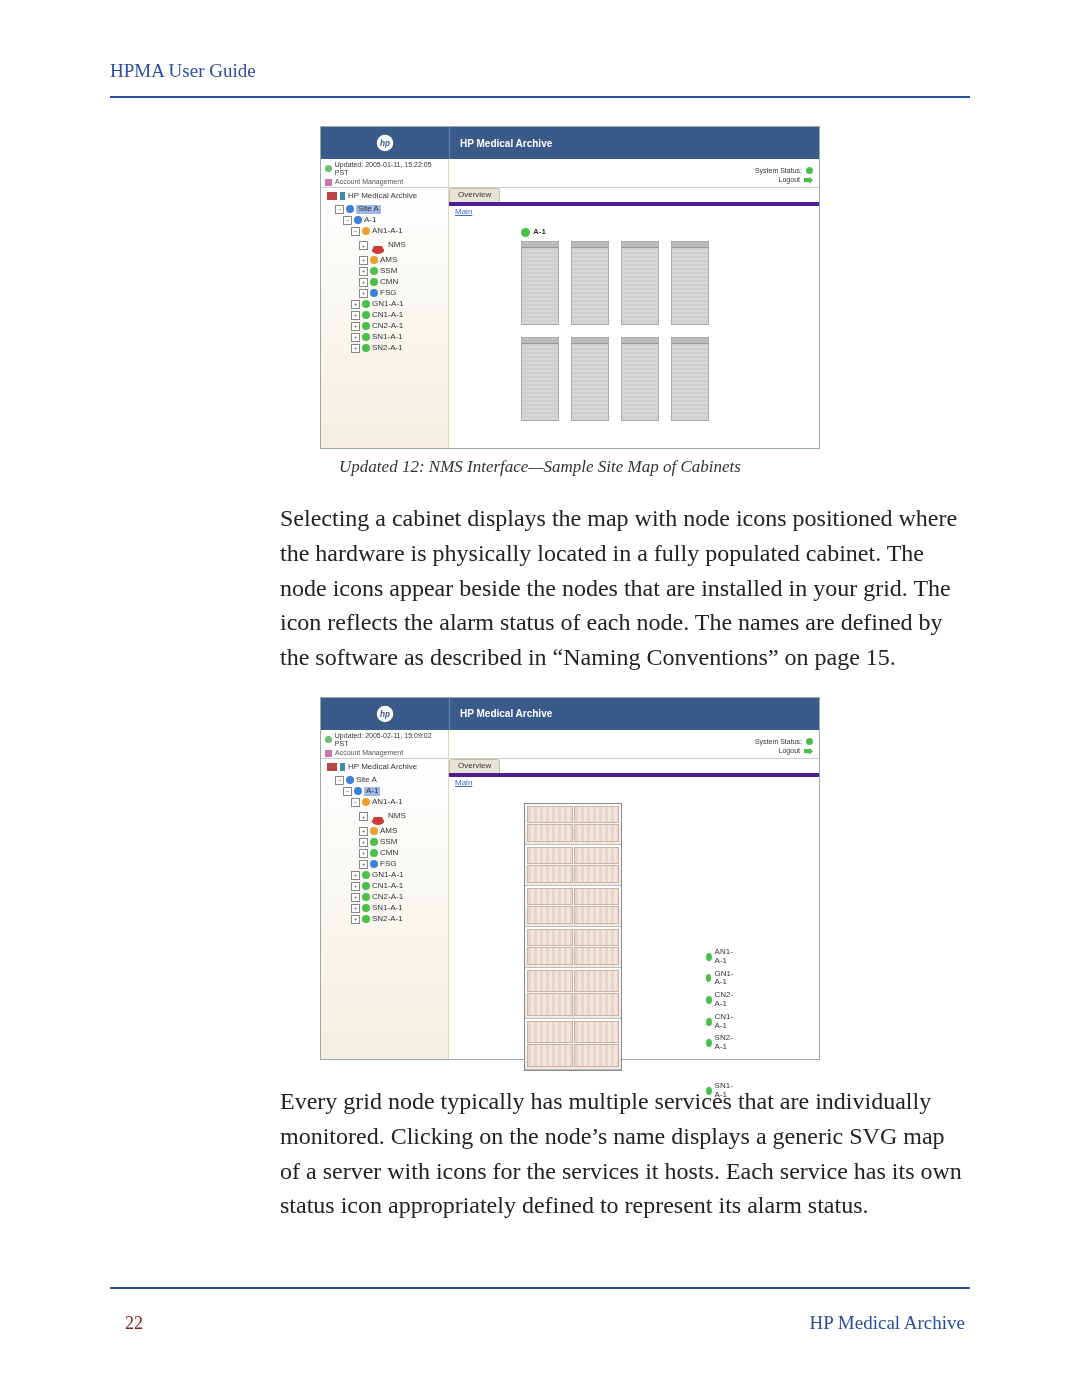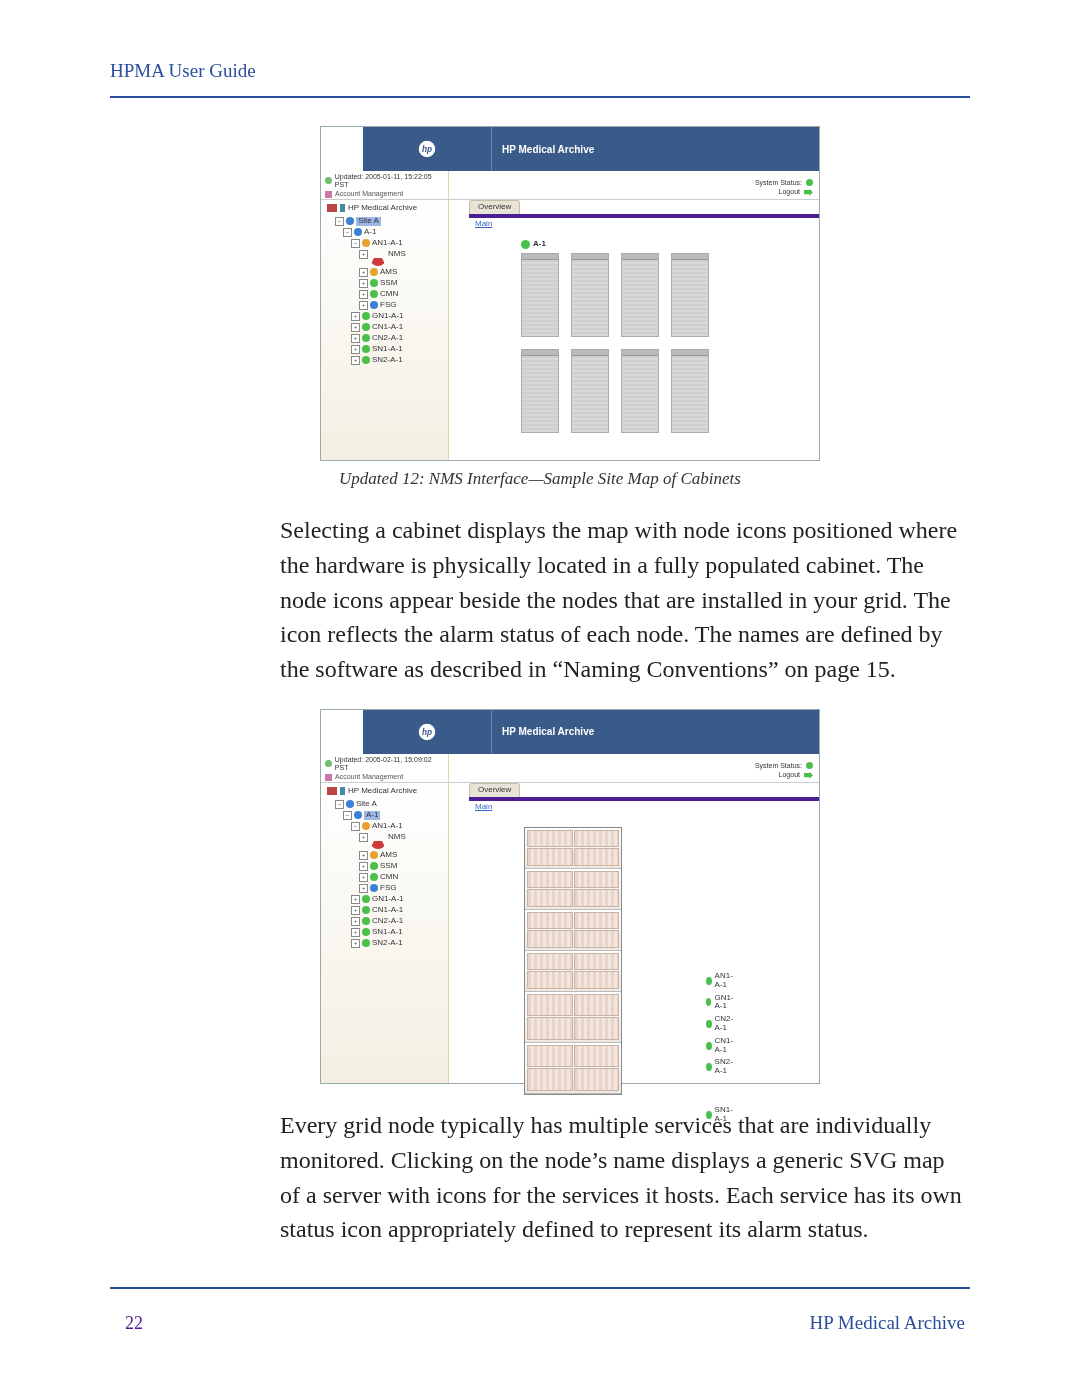--- a/index.html
+++ b/index.html
@@ -53,21 +53,21 @@
     border-top: 2px solid #2a4d9c;
     position: absolute;
     left: 110px;
     right: 110px;
     bottom: 100px;
   }
   .page-num {
     position: absolute;
     left: 125px;
     bottom: 63px;
-    color: #4c1d95;
+    color: #7f1d1d;
     font-size: 18px;
   }
   .footer-brand {
     position: absolute;
     right: 115px;
     bottom: 63px;
     color: #2a4d9c;
     font-size: 19px;
   }
 
@@ -75,22 +75,21 @@
   .app {
     border: 1px solid #9aa;
     font-family: Arial, Helvetica, sans-serif;
     font-size: 8px;
     background: #fff;
     position: relative;
     line-height: 1.1;
   }
   .app-top {
     display: flex;
-    height: 44px;
-    margin-left: 42px;
+    height: 32px;
   }
   .app-logo {
     width: 128px;
     background: #3a5a8a;
     color: #fff;
     display: flex;
     align-items: center;
     justify-content: center;
     font-size: 10px;
     font-weight: bold;
@@ -154,21 +153,21 @@
     border-right: 1px solid #e5d4b0;
     padding: 4px 4px 6px 6px;
     box-sizing: border-box;
   }
   .tree-root {
     display:flex; align-items:center; gap:3px; margin-bottom:3px;
   }
   .tree-root .bar { width:10px;height:8px;background:#b44; }
   .tree-root .bar2 { width:5px;height:8px;background:#48a; }
   .tree ul { list-style:none; margin:0; padding:0 0 0 8px; }
-  .tree li { padding: 1px 0; white-space: nowrap; display:flex; gap:2px;}
+  .tree li { padding: 1px 0; white-space: nowrap; display:flex; align-items:center; gap:2px;}
   .tree li .exp { width:7px;height:7px;border:1px solid #888;font-size:6px;display:flex;align-items:center;justify-content:center;line-height:1;background:#fff;color:#555; }
   .tree li .ic { width:8px;height:8px;display:inline-block;border-radius:50%; }
   .ic-site { background:#3a80d4; }
   .ic-cab { background:#3a80d4; }
   .ic-an { background:#e8a030; }
   .ic-nms { width:0;height:0;border-left:4px solid transparent;border-right:4px solid transparent;border-bottom:8px solid #cc3b3b;border-radius:0; }
   .ic-ams { background:#e8a030; }
   .ic-ssm { background:#4abf4a;border-radius:2px; }
   .ic-cmn { background:#4abf4a;border-radius:0; }
   .ic-fsg { background:#3a80d4; }
@@ -177,21 +176,20 @@
   .content {
     flex: 1;
     background: #fff;
     position: relative;
   }
   .ov-tab {
     position: absolute;
     top: 0;
     left: 0;
     right: 0;
-    margin-left: 20px;
   }
   .ov-tab .tab {
     display:inline-block;
     background:#e8e3d7;
     border:1px solid #c7beaa;
     border-bottom:none;
     padding:2px 8px;
     font-size:8px;
     border-radius:3px 3px 0 0;
   }

